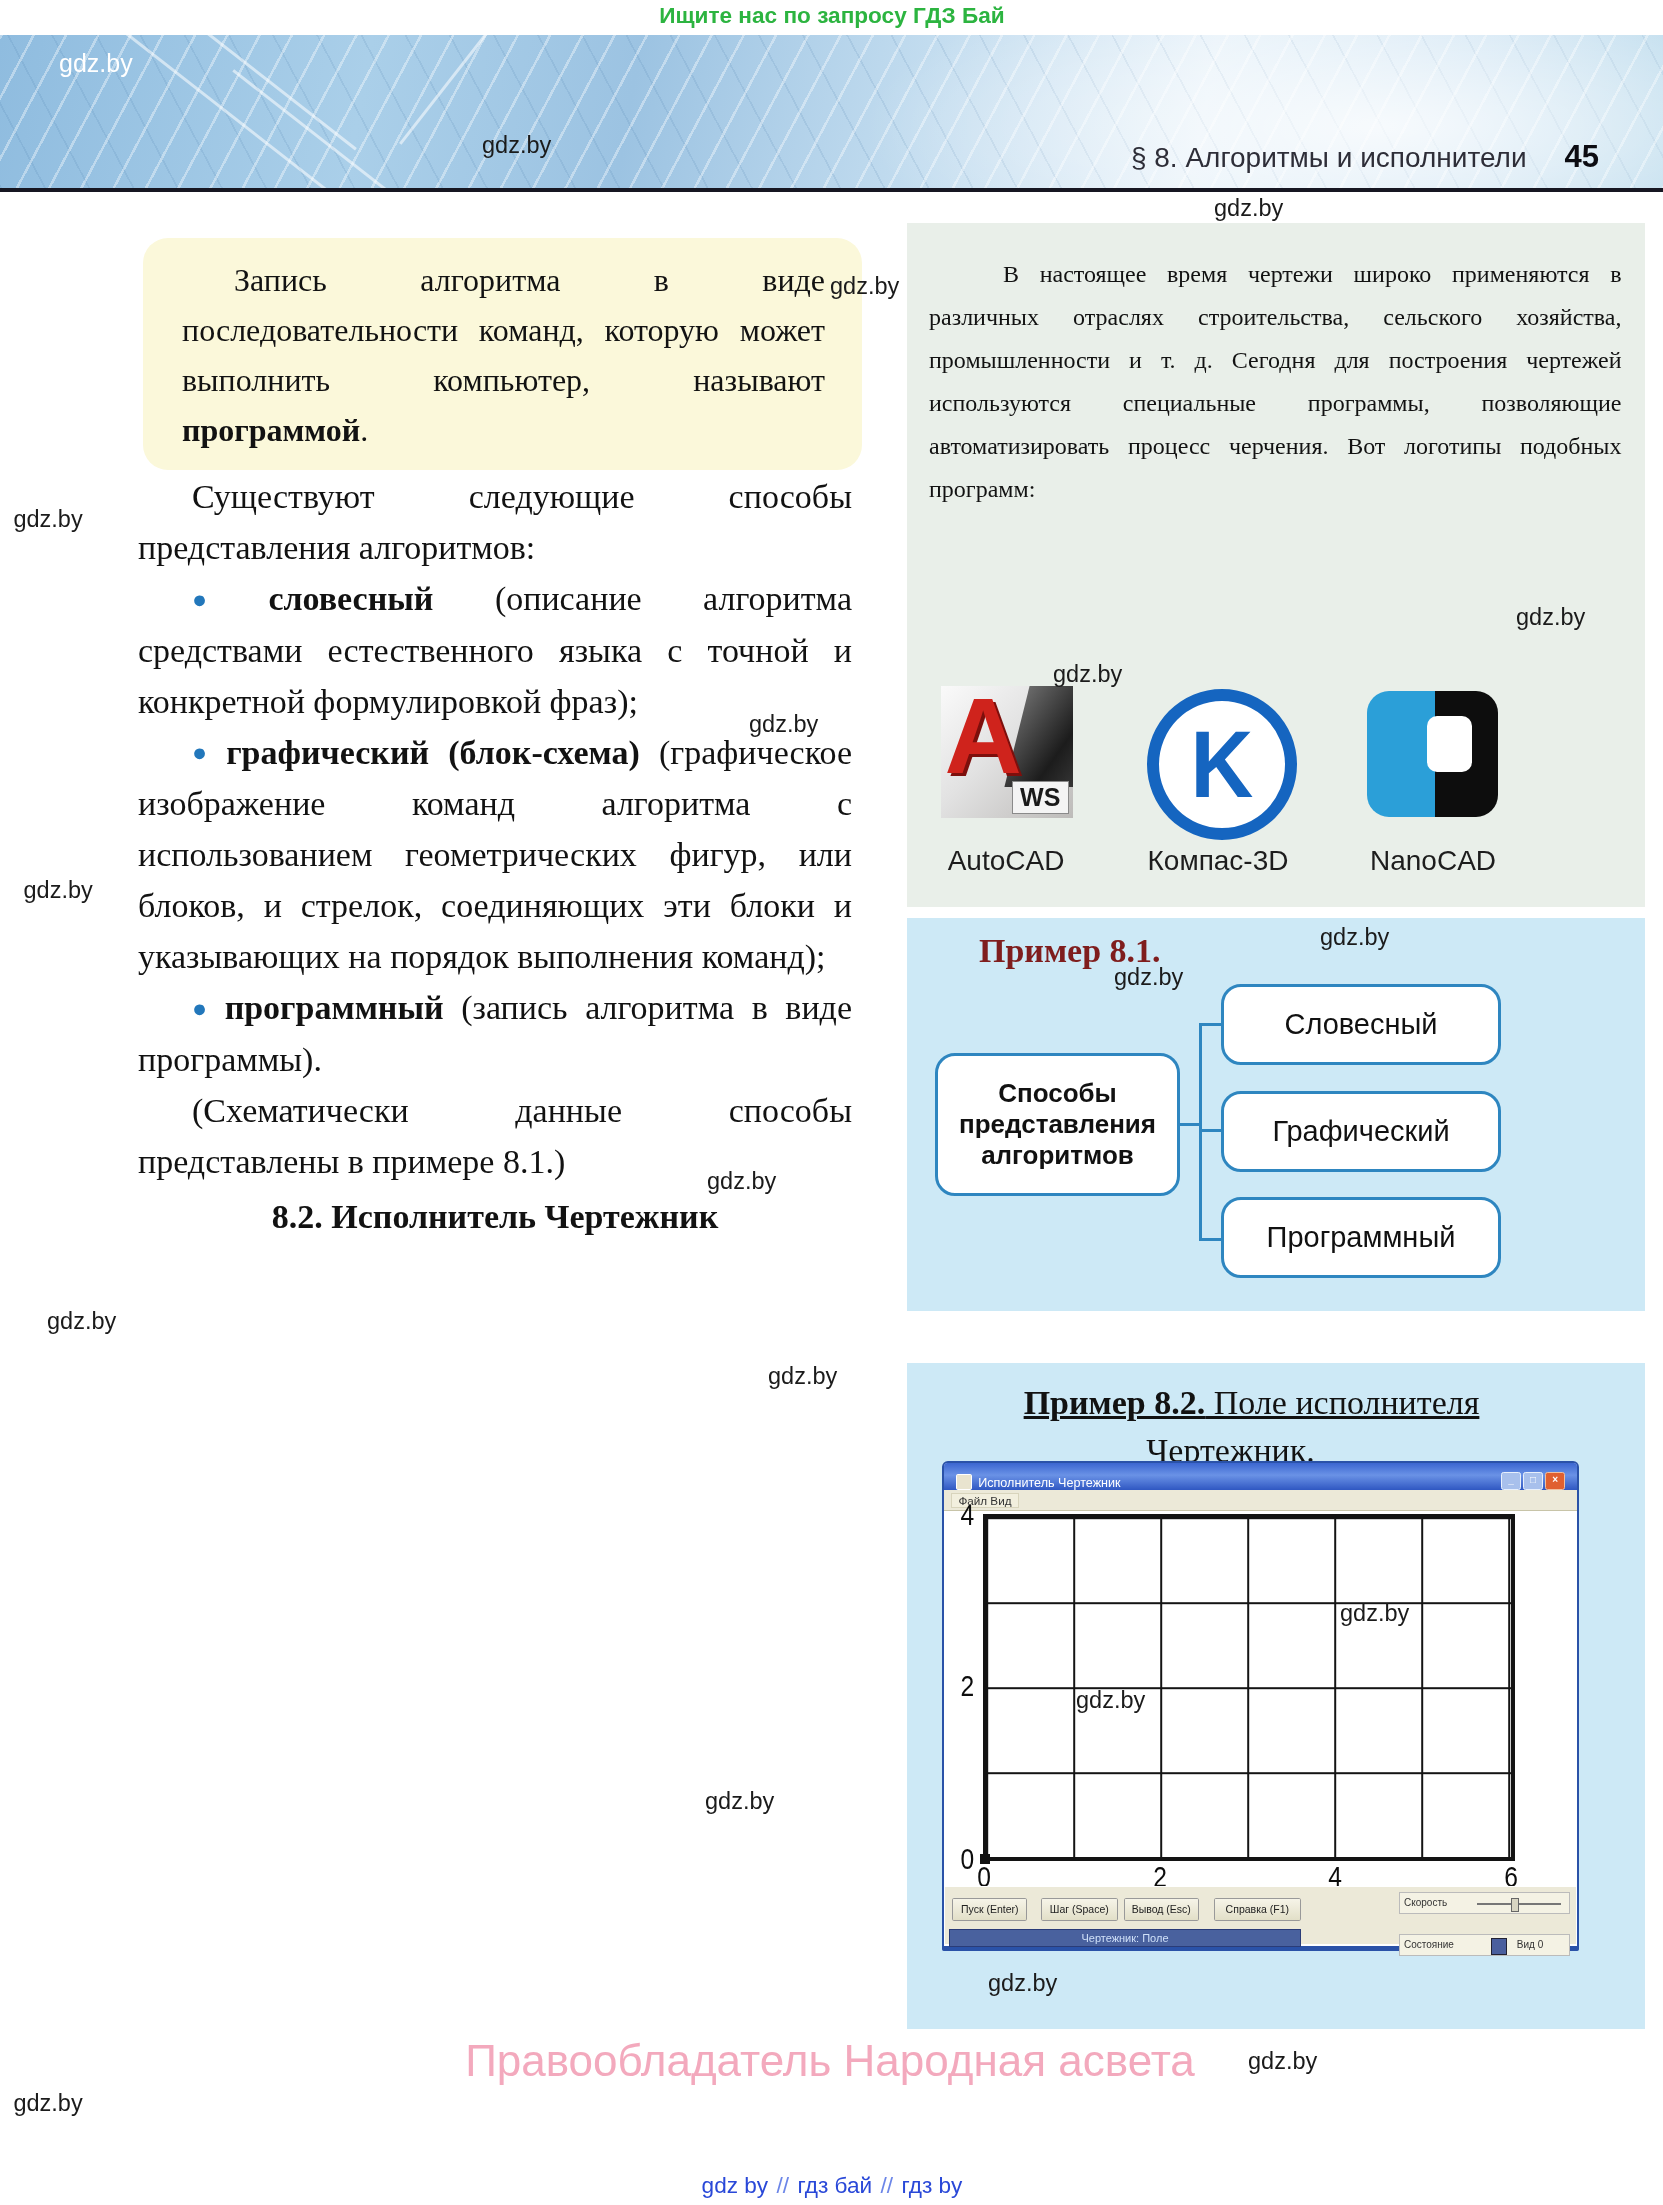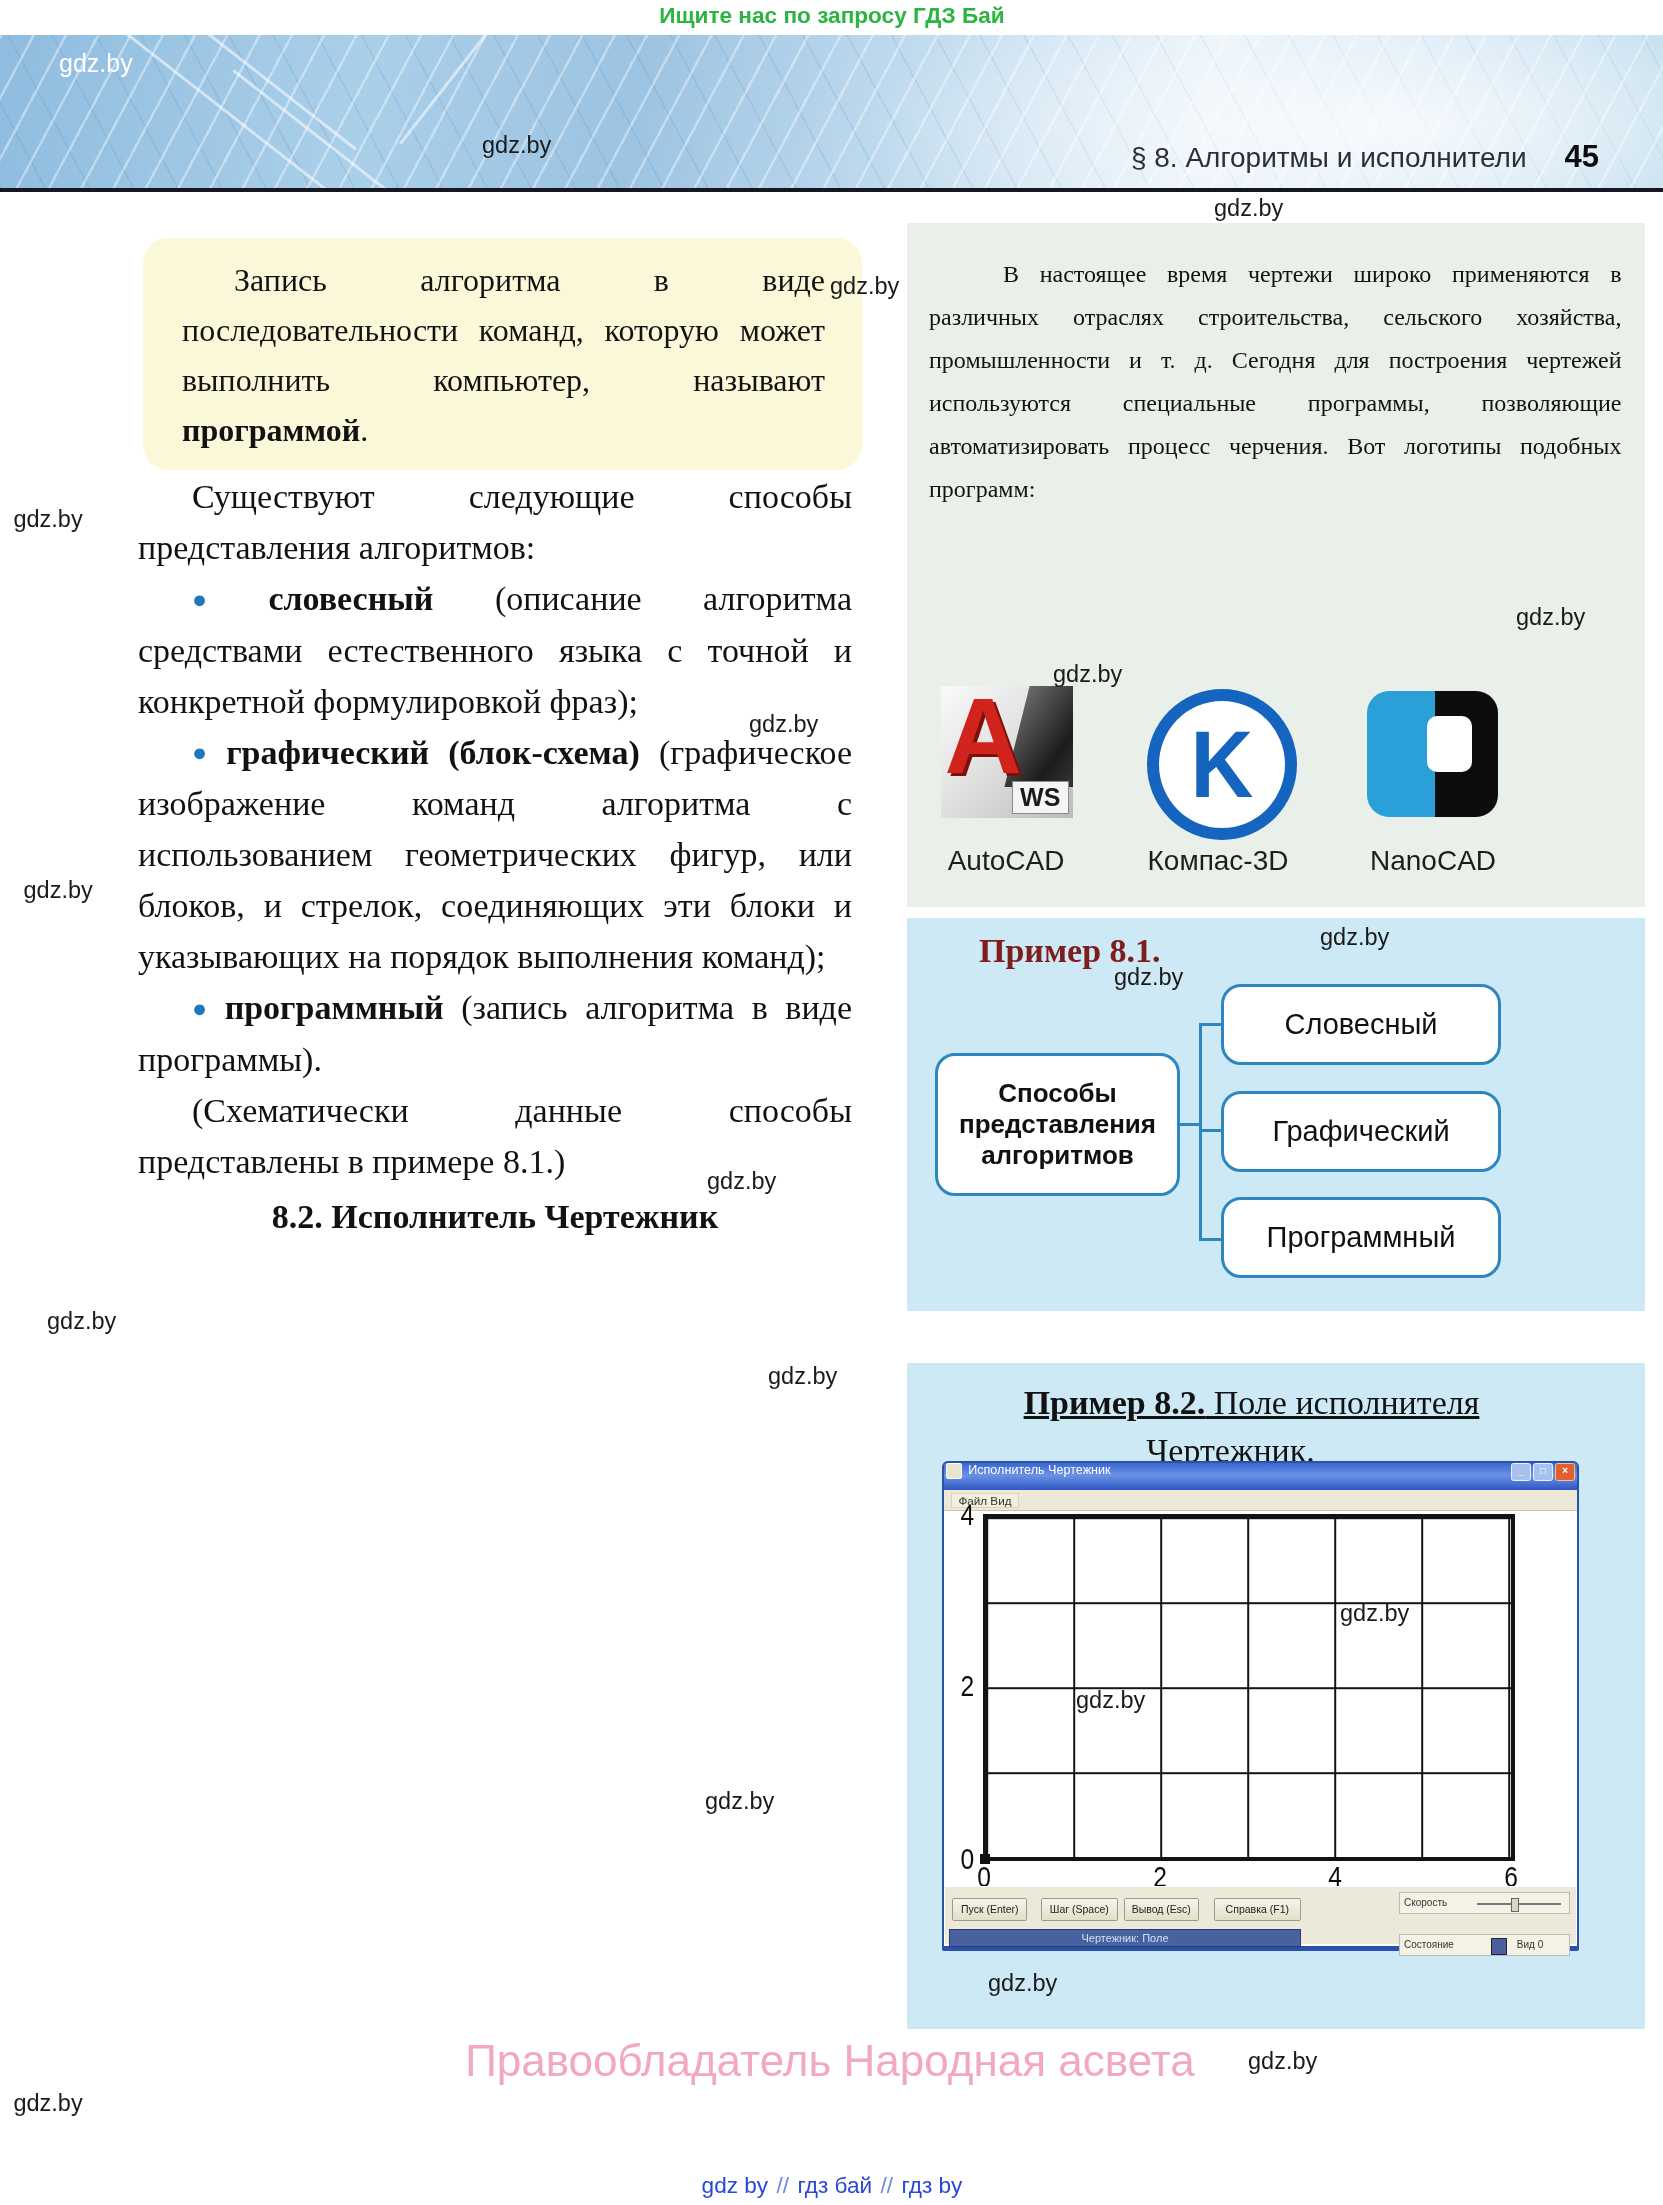--- a/index.html
+++ b/index.html
@@ -67,21 +67,21 @@
   
   .dgm-box{position:absolute;background:#fff;border:3.4px solid #2e86c0;border-radius:20px;
            display:flex;align-items:center;justify-content:center;text-align:center;box-sizing:border-box;}
   .dgm-root{font:700 26px "Liberation Sans",sans-serif;color:#111;}
   .dgm-child{font:400 29px "Liberation Sans",sans-serif;color:#111;}
   .conn{position:absolute;background:#2e86c0;}
   
   .win{position:absolute;left:942px;top:1461px;width:637px;height:490px;box-sizing:border-box;
        border:2.5px solid #2a52a8;border-bottom-width:5px;background:#fff;border-radius:5.9px 5.9px 1.7px 1.7px;}
   .tbar{position:absolute;left:0;top:0;width:100%;height:27px;border-radius:3.4px 3.4px 0 0;
-        background:linear-gradient(#3b66d0,#6a92e6 45%,#2f57c2);display:flex;align-items:flex-start;padding:0 2px;box-sizing:border-box;}
+        background:linear-gradient(#3b66d0,#6a92e6 45%,#2f57c2);display:flex;align-items:flex-end;padding:0 12px;box-sizing:border-box;}
   .ticon{width:14.3px;height:14.3px;background:#e9e4cf;border:0.8px solid #fff;border-radius:1.7px;flex:0 0 auto;}
   .ttext{font:400 12.6px "Liberation Sans",sans-serif;color:#fff;margin-left:5.9px;filter:blur(0.7px);flex:1 1 auto;
          white-space:nowrap;overflow:hidden;}
   .tbtns{display:flex;gap:2.5px;}
   .tbtn{width:17.6px;height:16px;border-radius:2.5px;border:0.8px solid #e8f0fc;background:#a8c0ec;
         font:700 10px "Liberation Sans",sans-serif;color:#fff;text-align:center;line-height:14.3px;filter:blur(0.4px);}
   .tbtn.close{background:#e06030;border-color:#f0c0a0;}
   .mbar{position:absolute;left:0;top:27px;width:100%;height:21px;background:#ece9d8;border-bottom:0.8px solid #c8c4a8;box-sizing:border-box;}
   .mtext{position:absolute;left:6.7px;top:2.5px;font:400 11.7px "Liberation Sans",sans-serif;color:#333;
          filter:blur(0.6px);border:0.8px solid #d8d4bc;background:#f2efde;padding:0 6.7px;}

